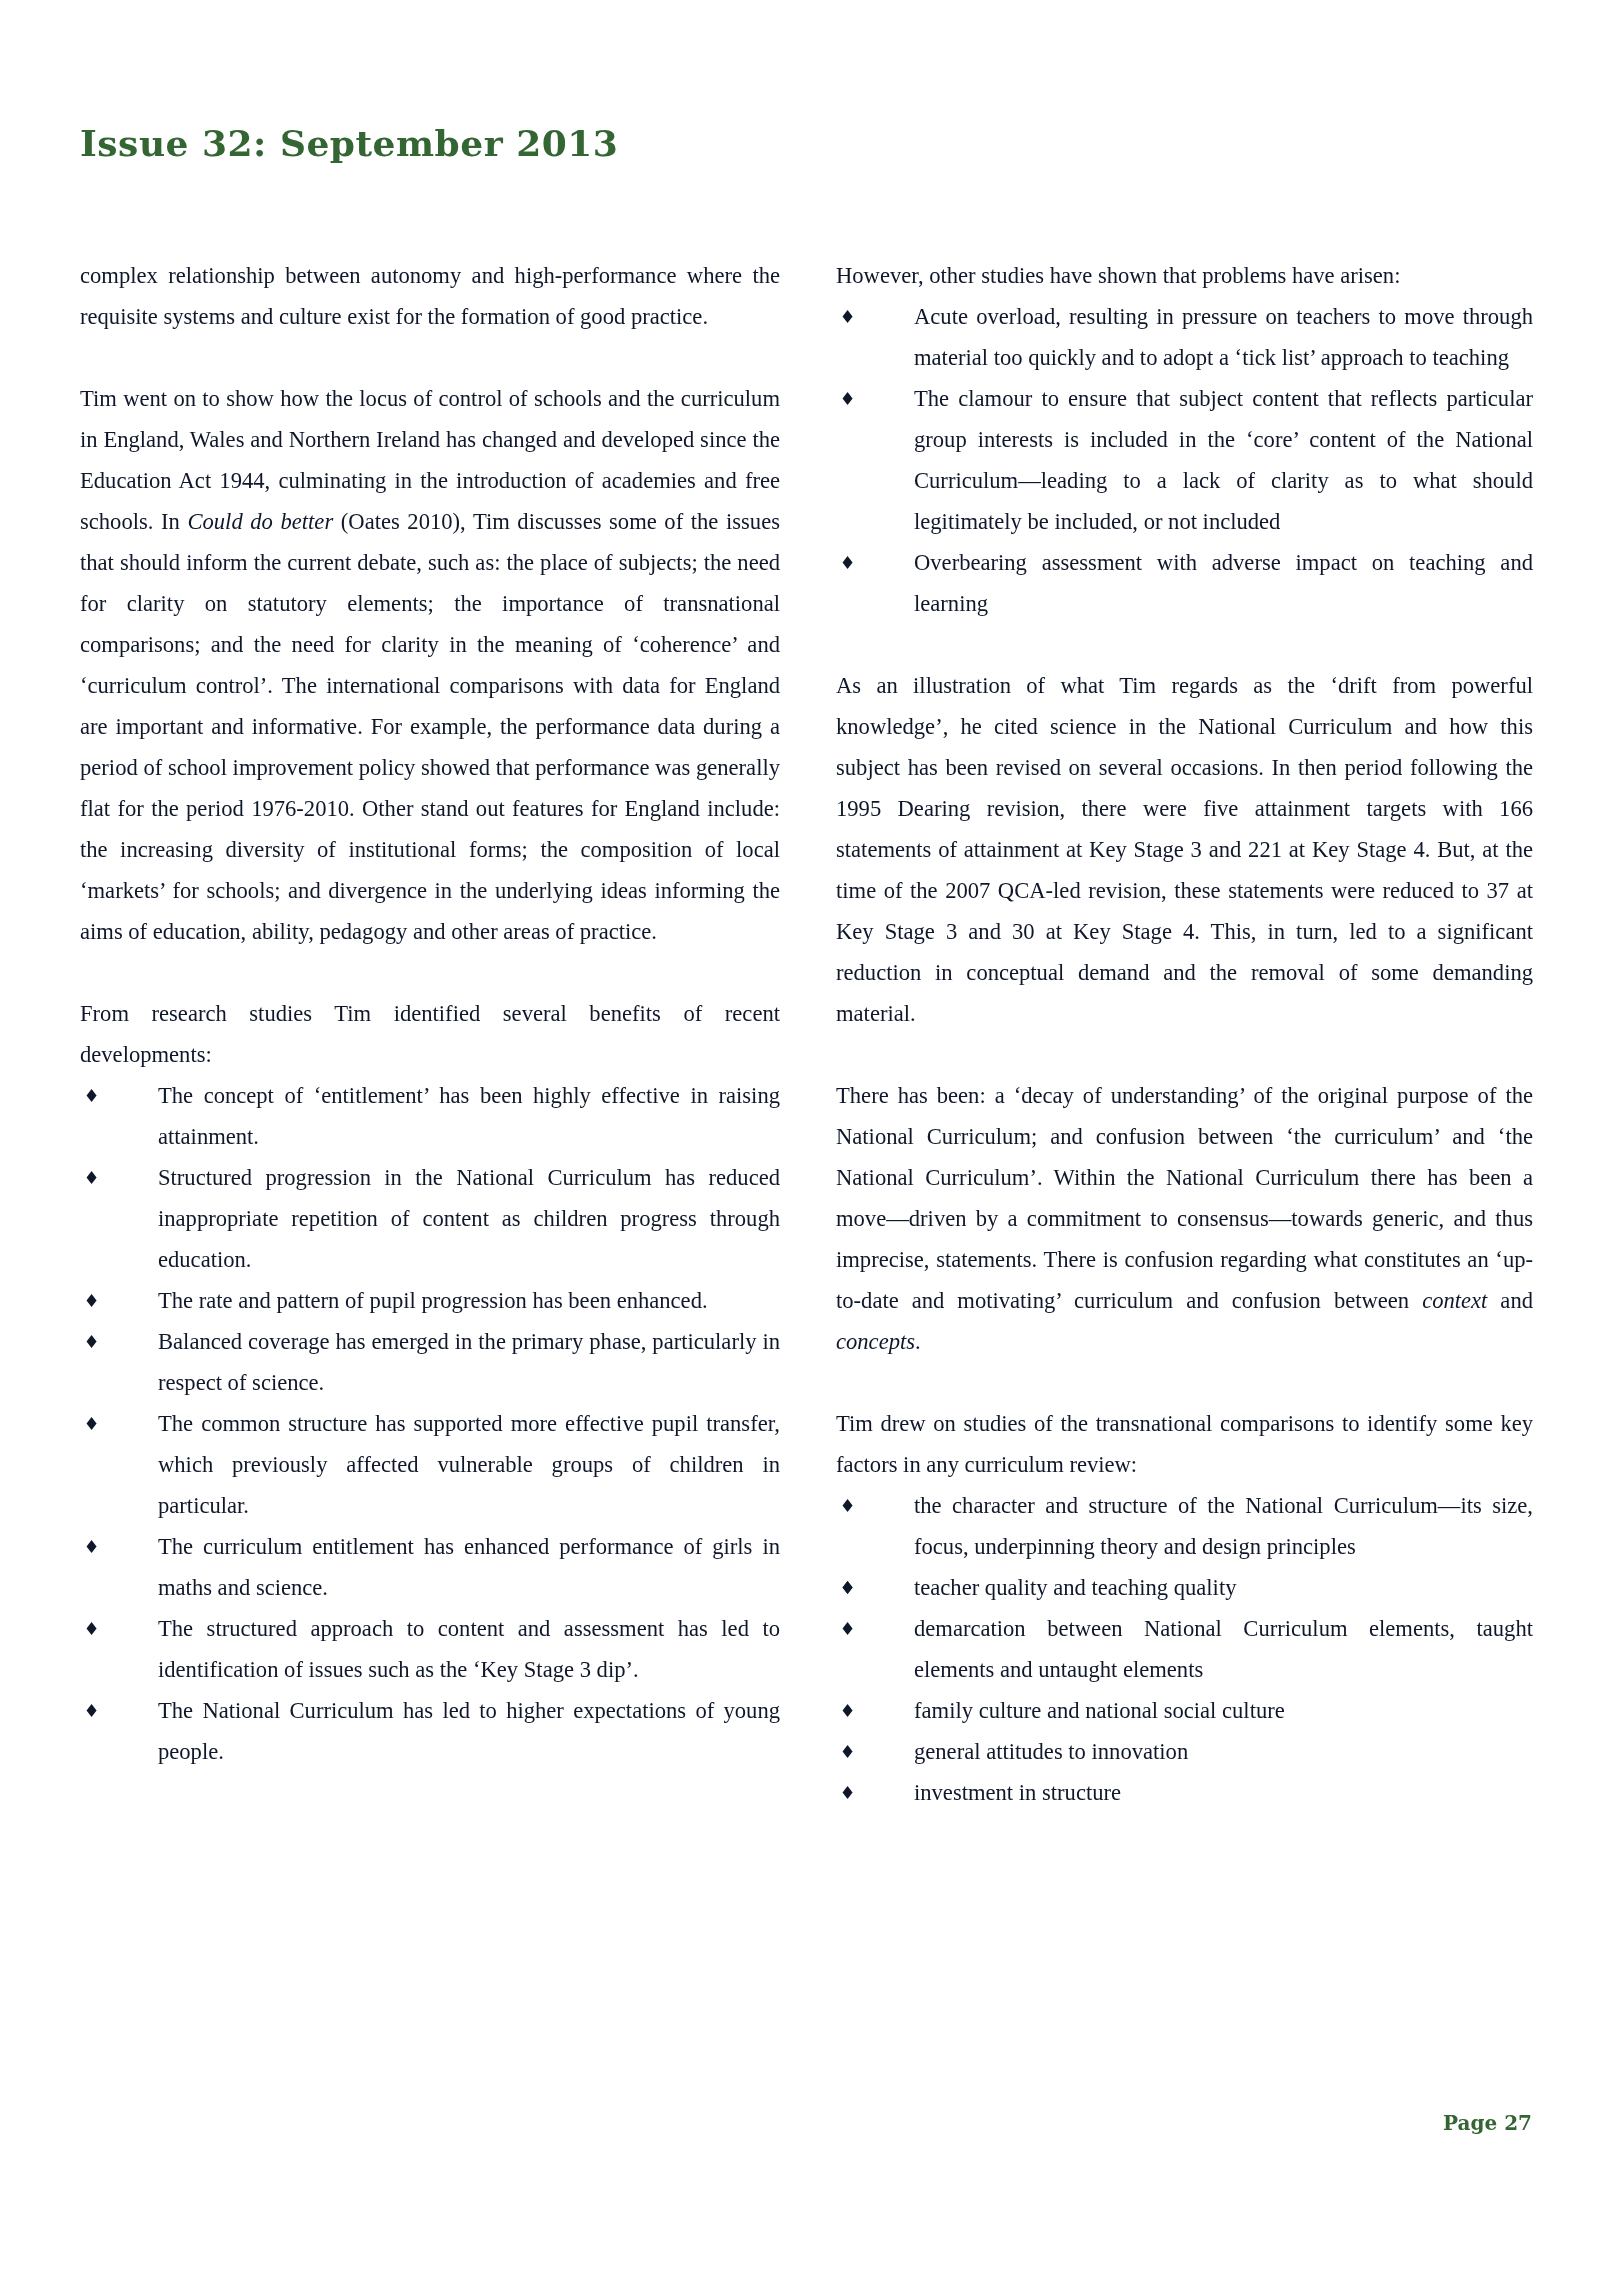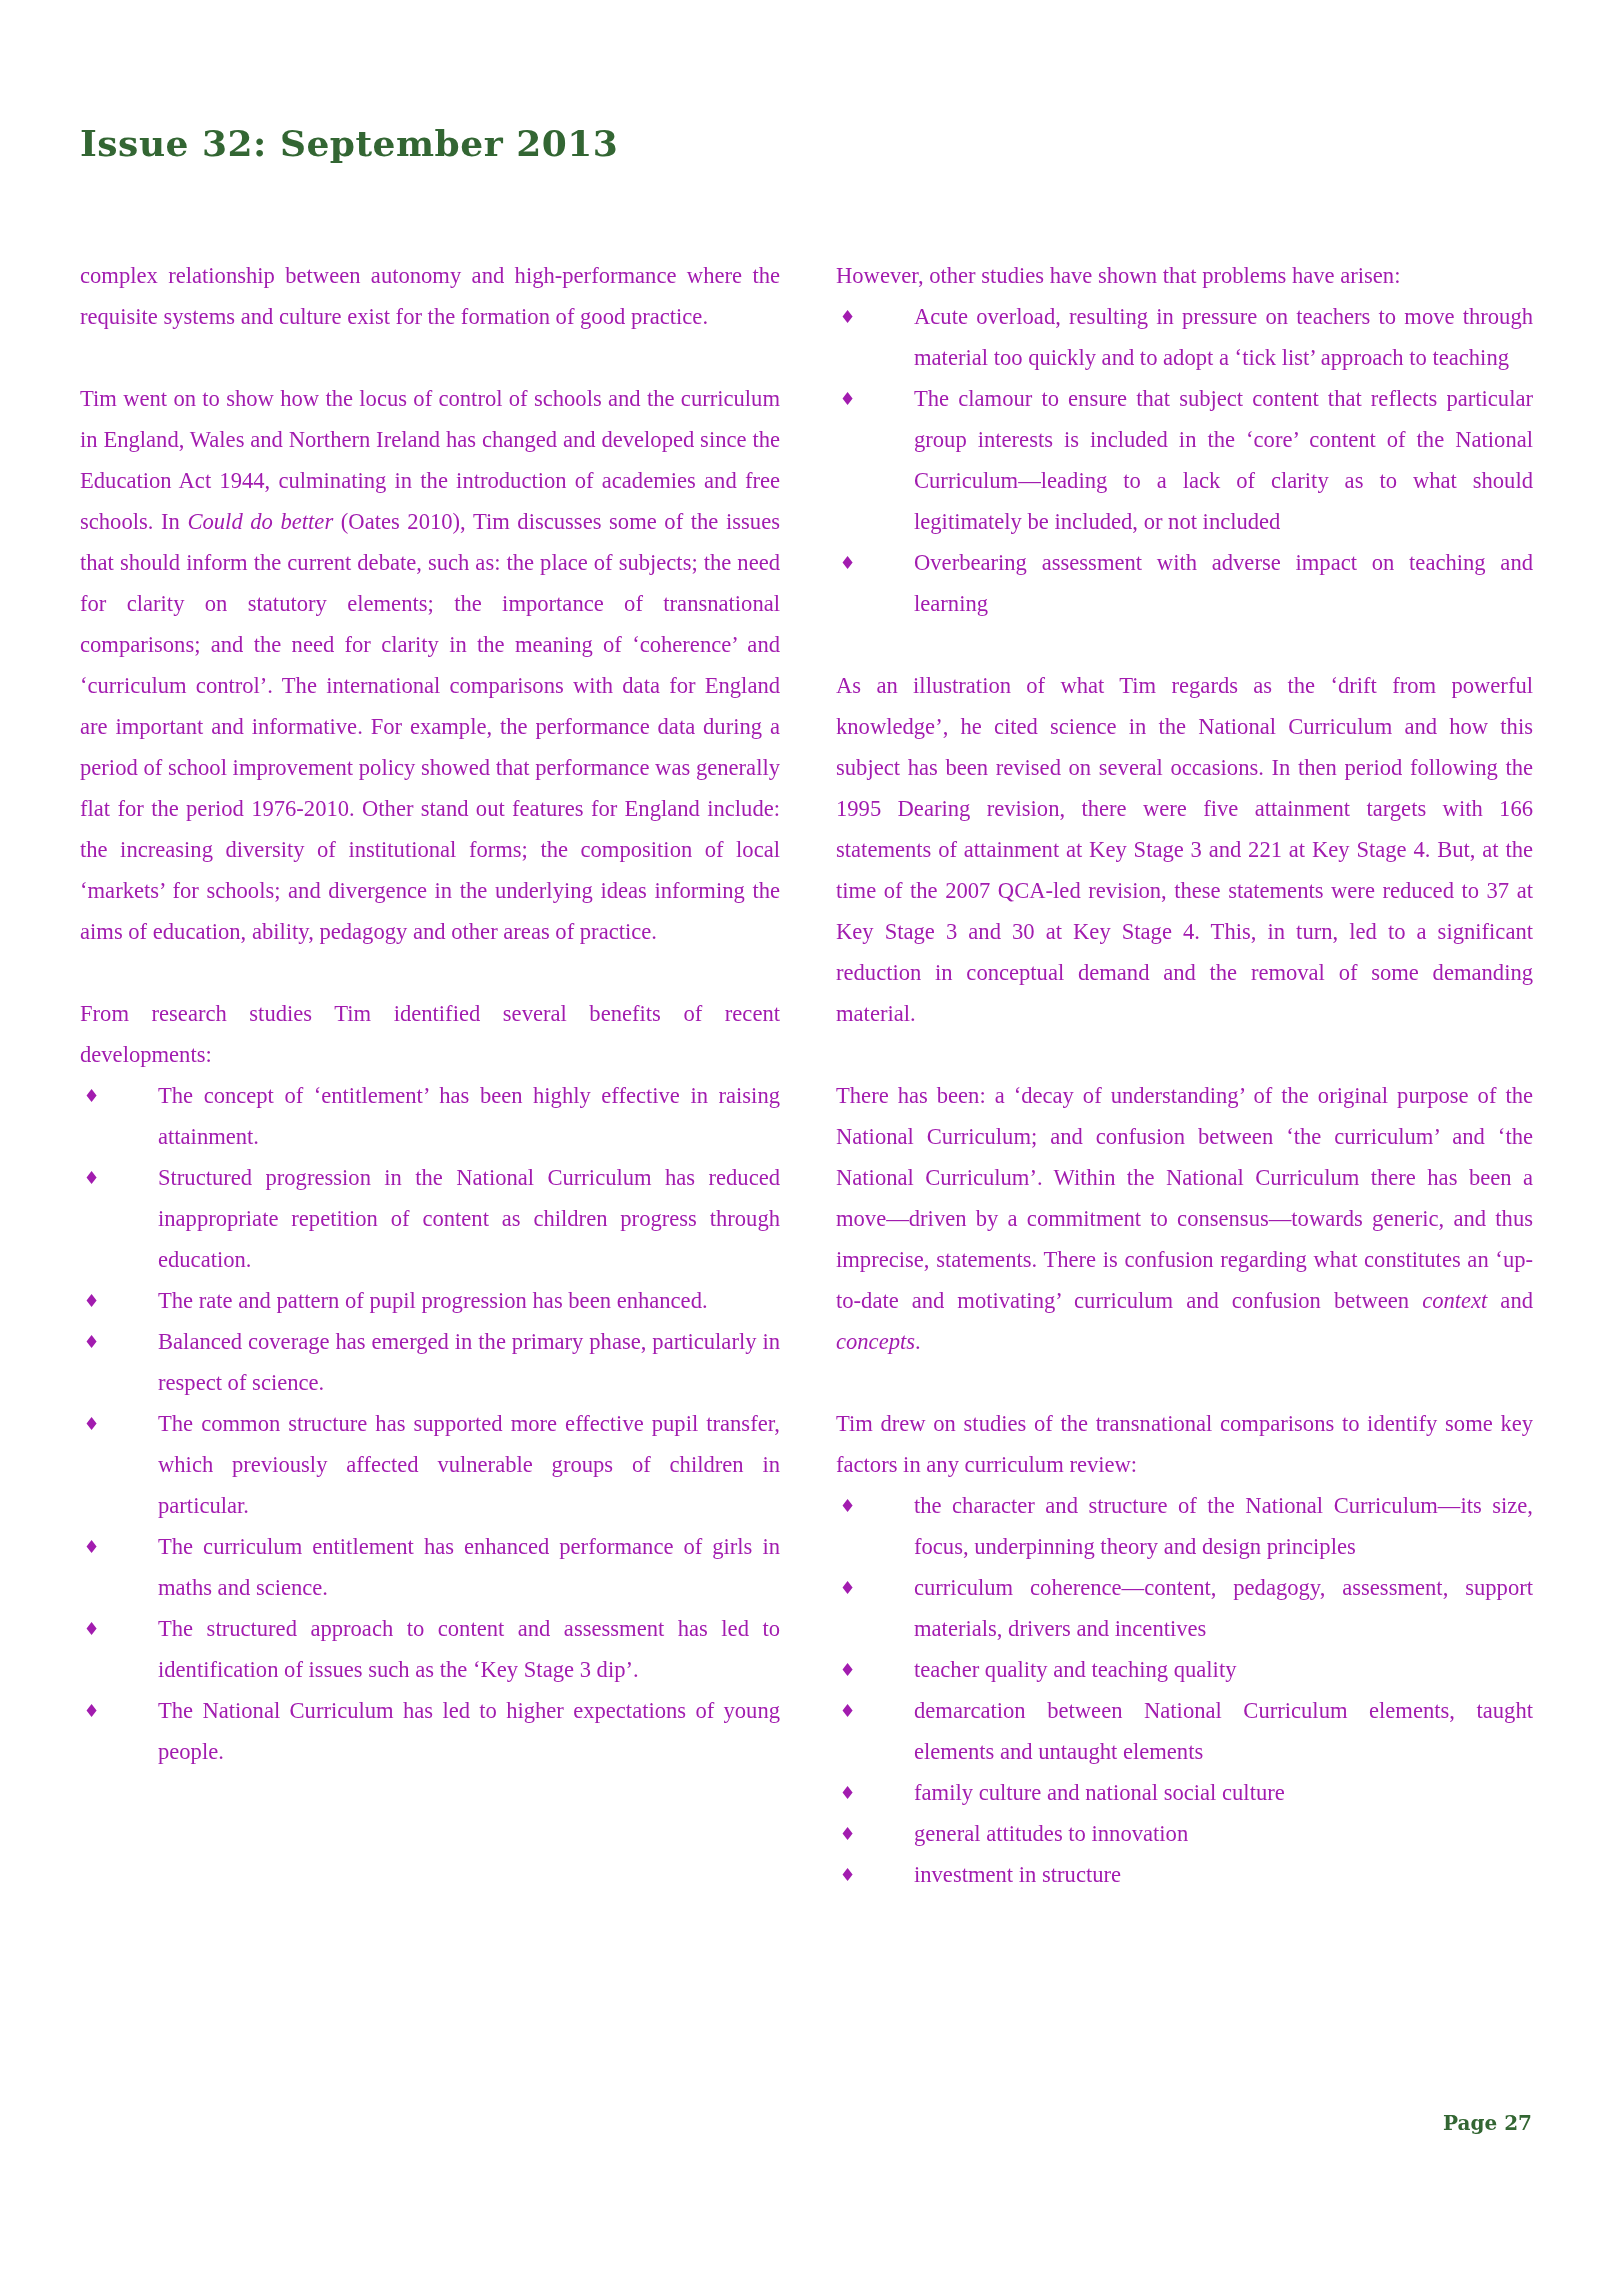--- a/index.html
+++ b/index.html
@@ -6,21 +6,21 @@
   body { width: 1616px; height: 2285px; position: relative; overflow: hidden; }
   .page-title {
     position: absolute; left: 80px; top: 116px;
     font-family: "DejaVu Serif", serif; font-weight: bold;
     font-size: 36px; color: #336633; letter-spacing: 0.5px;
     margin: 0; line-height: 54px;
   }
   .column {
     position: absolute; top: 255px;
     font-family: "Liberation Serif", serif;
-    font-size: 22.6px; line-height: 41px; color: #a21caf;
+    font-size: 22.6px; line-height: 41px; color: #0f172a;
   }
   .col-left { left: 80px; width: 700px; }
   .col-right { left: 836px; width: 697px; }
   .para { margin: 0; text-align: justify; text-align-last: left; }
   .gap { height: 41px; }
   ul.bullets { list-style: none; margin: 0; padding: 0; }
   ul.bullets li { position: relative; padding-left: 78px; text-align: justify; text-align-last: left; }
   ul.bullets li .bullet {
     position: absolute; left: 3.6px; top: 0; width: 22px; text-align: center;
     font-family: "DejaVu Sans", sans-serif; font-size: 18px;
@@ -62,21 +62,21 @@
     <li><span class="bullet">♦</span><span>Overbearing assessment with adverse impact on teaching and learning</span></li>
   </ul>
   <div class="gap"></div>
   <p class="para">As an illustration of what Tim regards as the ‘drift from powerful knowledge’, he cited science in the National Curriculum and how this subject has been revised on several occasions. In then period following the 1995 Dearing revision, there were five attainment targets with 166 statements of attainment at Key Stage 3 and 221 at Key Stage 4. But, at the time of the 2007 QCA-led revision, these statements were reduced to 37 at Key Stage 3 and 30 at Key Stage 4. This, in turn, led to a significant reduction in conceptual demand and the removal of some demanding material.</p>
   <div class="gap"></div>
   <p class="para"><span>There has been: a ‘decay of understanding’ of the original purpose of the National Curriculum; and confusion between ‘the curriculum’ and ‘the National Curriculum’. Within the National Curriculum there has been a move—driven by a commitment to consensus—towards generic, and thus imprecise, statements. There is confusion regarding what constitutes an ‘up-to-date and motivating’ curriculum and confusion between </span><em>context</em><span> and </span><em>concepts</em><span>.</span></p>
   <div class="gap"></div>
   <p class="para">Tim drew on studies of the transnational comparisons to identify some key factors in any curriculum review:</p>
   <ul class="bullets">
     <li><span class="bullet">♦</span><span>the character and structure of the National Curriculum—its size, focus, underpinning theory and design principles</span></li>
-    <li><span class="bullet">♦</span><span>curriculum coherence—content, pedagogy, assessment, support materials, drivers and incentives</span></li>
+    <li><span class="bullet">♦</span></li>
     <li><span class="bullet">♦</span><span>teacher quality and teaching quality</span></li>
     <li><span class="bullet">♦</span><span>demarcation between National Curriculum elements, taught elements and untaught elements</span></li>
     <li><span class="bullet">♦</span><span>family culture and national social culture</span></li>
     <li><span class="bullet">♦</span><span>general attitudes to innovation</span></li>
     <li><span class="bullet">♦</span><span>investment in structure</span></li>
   </ul>
 </div>
 
 <div class="page-number">Page 27</div>
 

